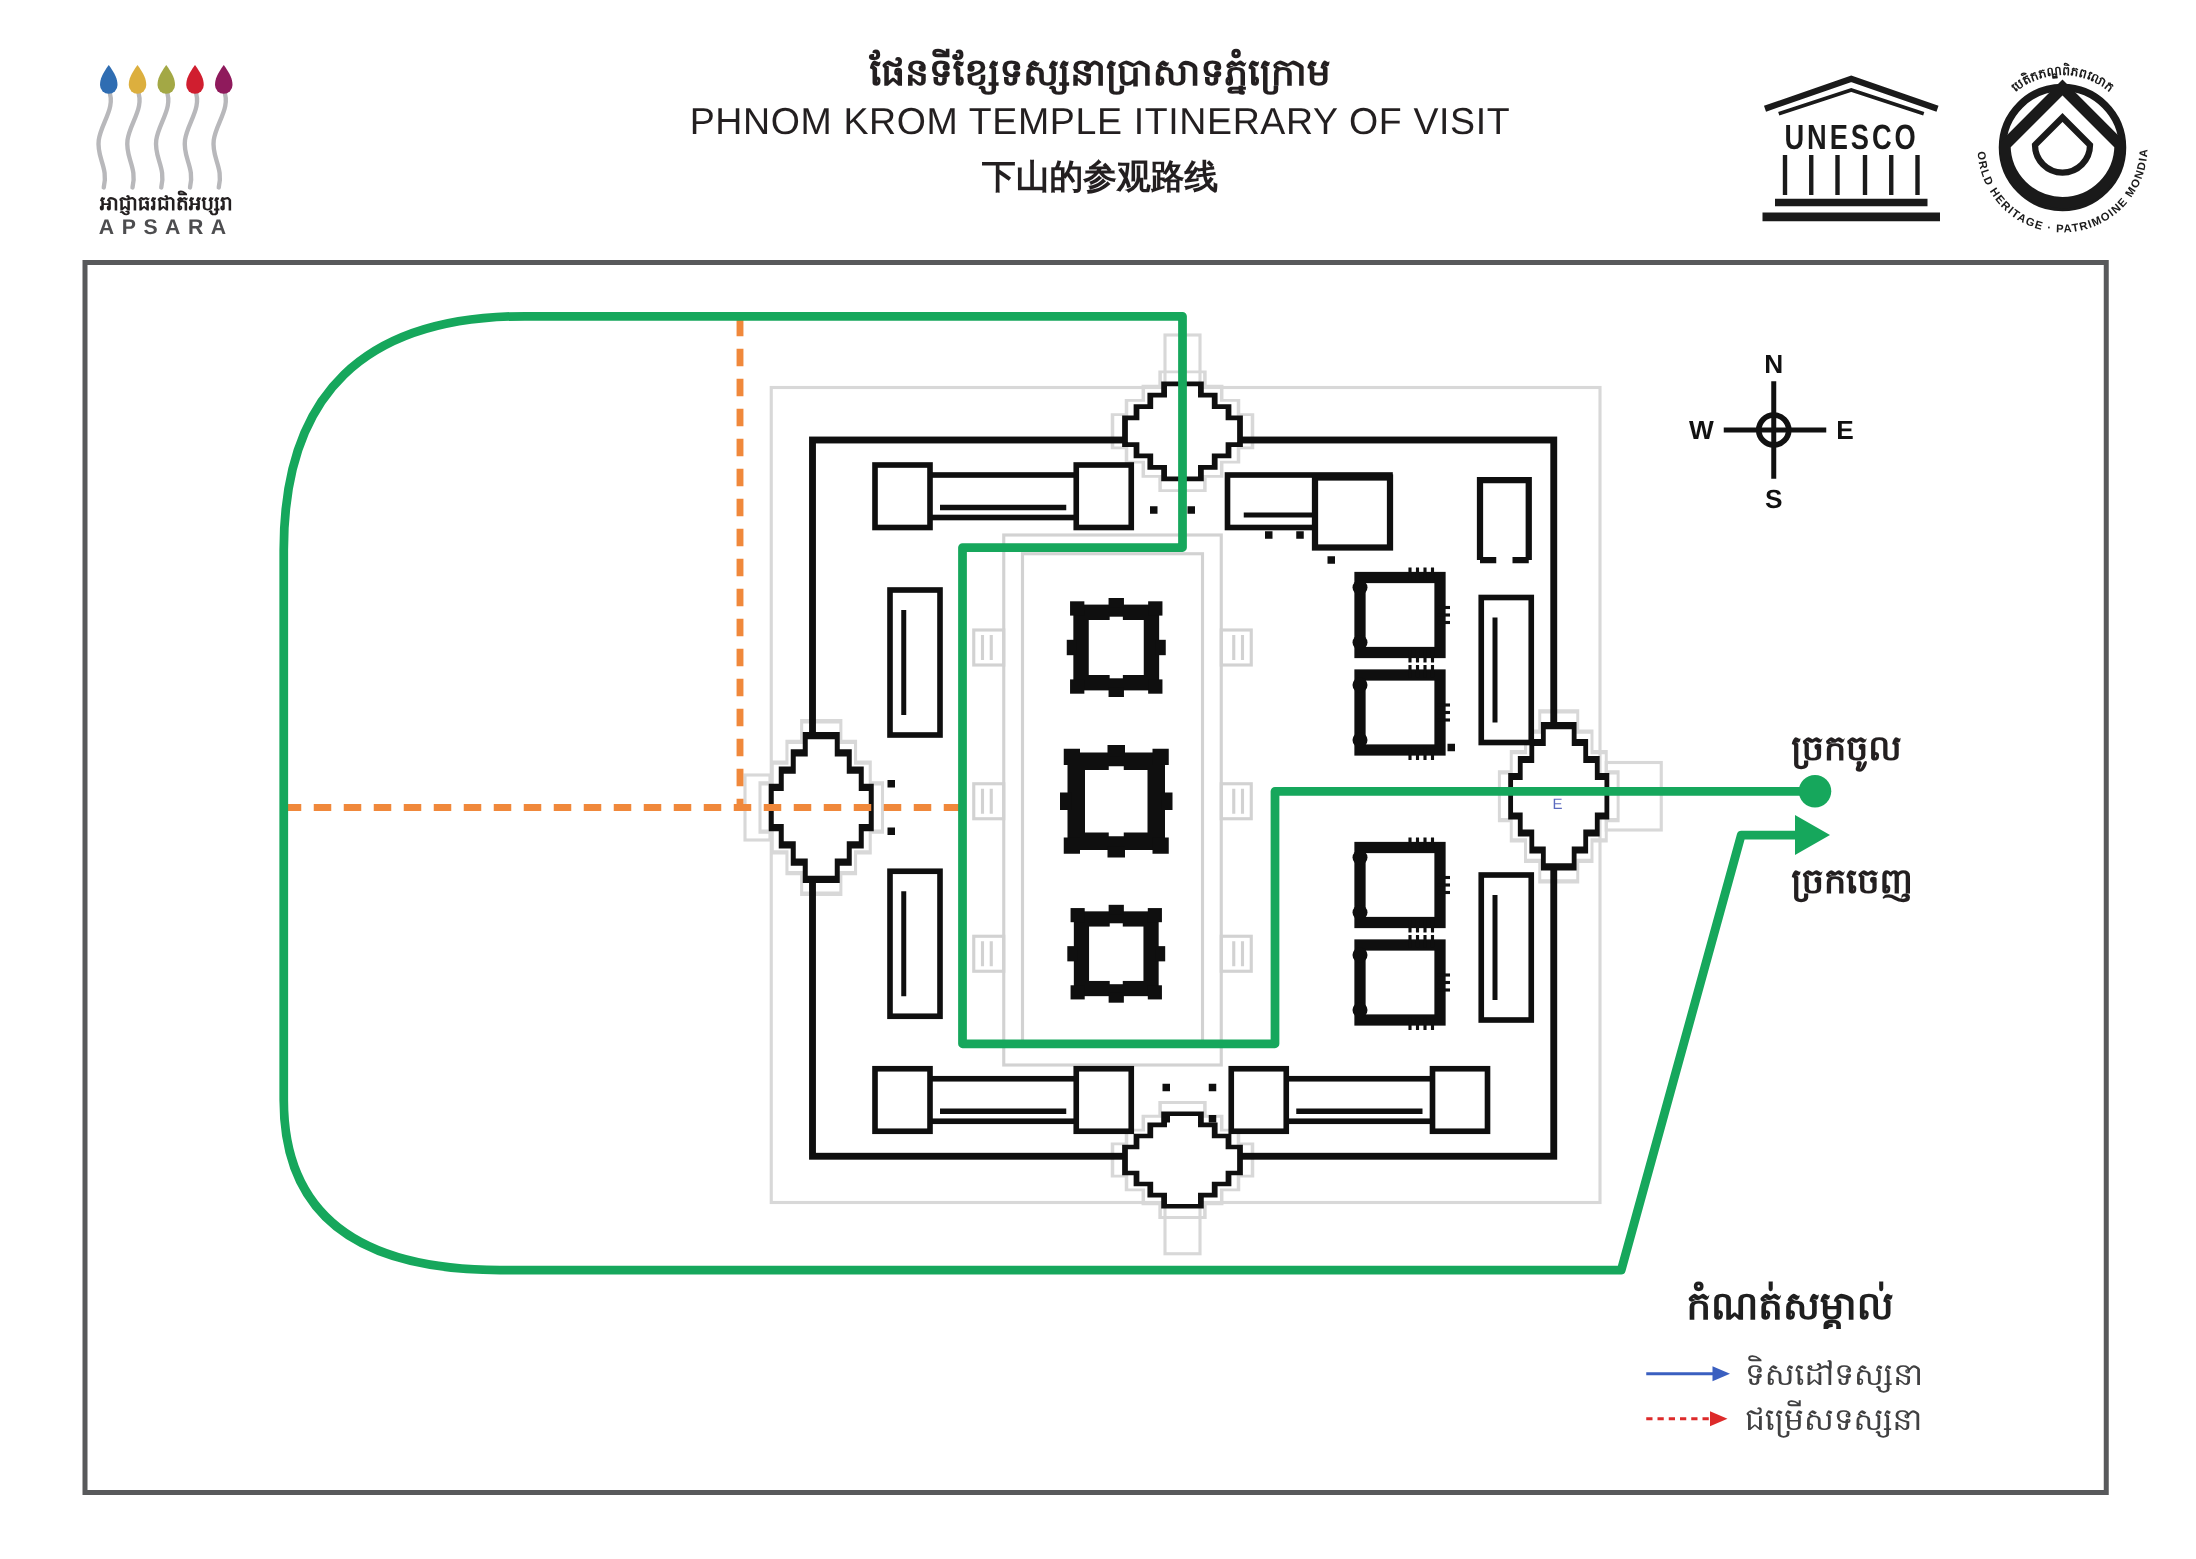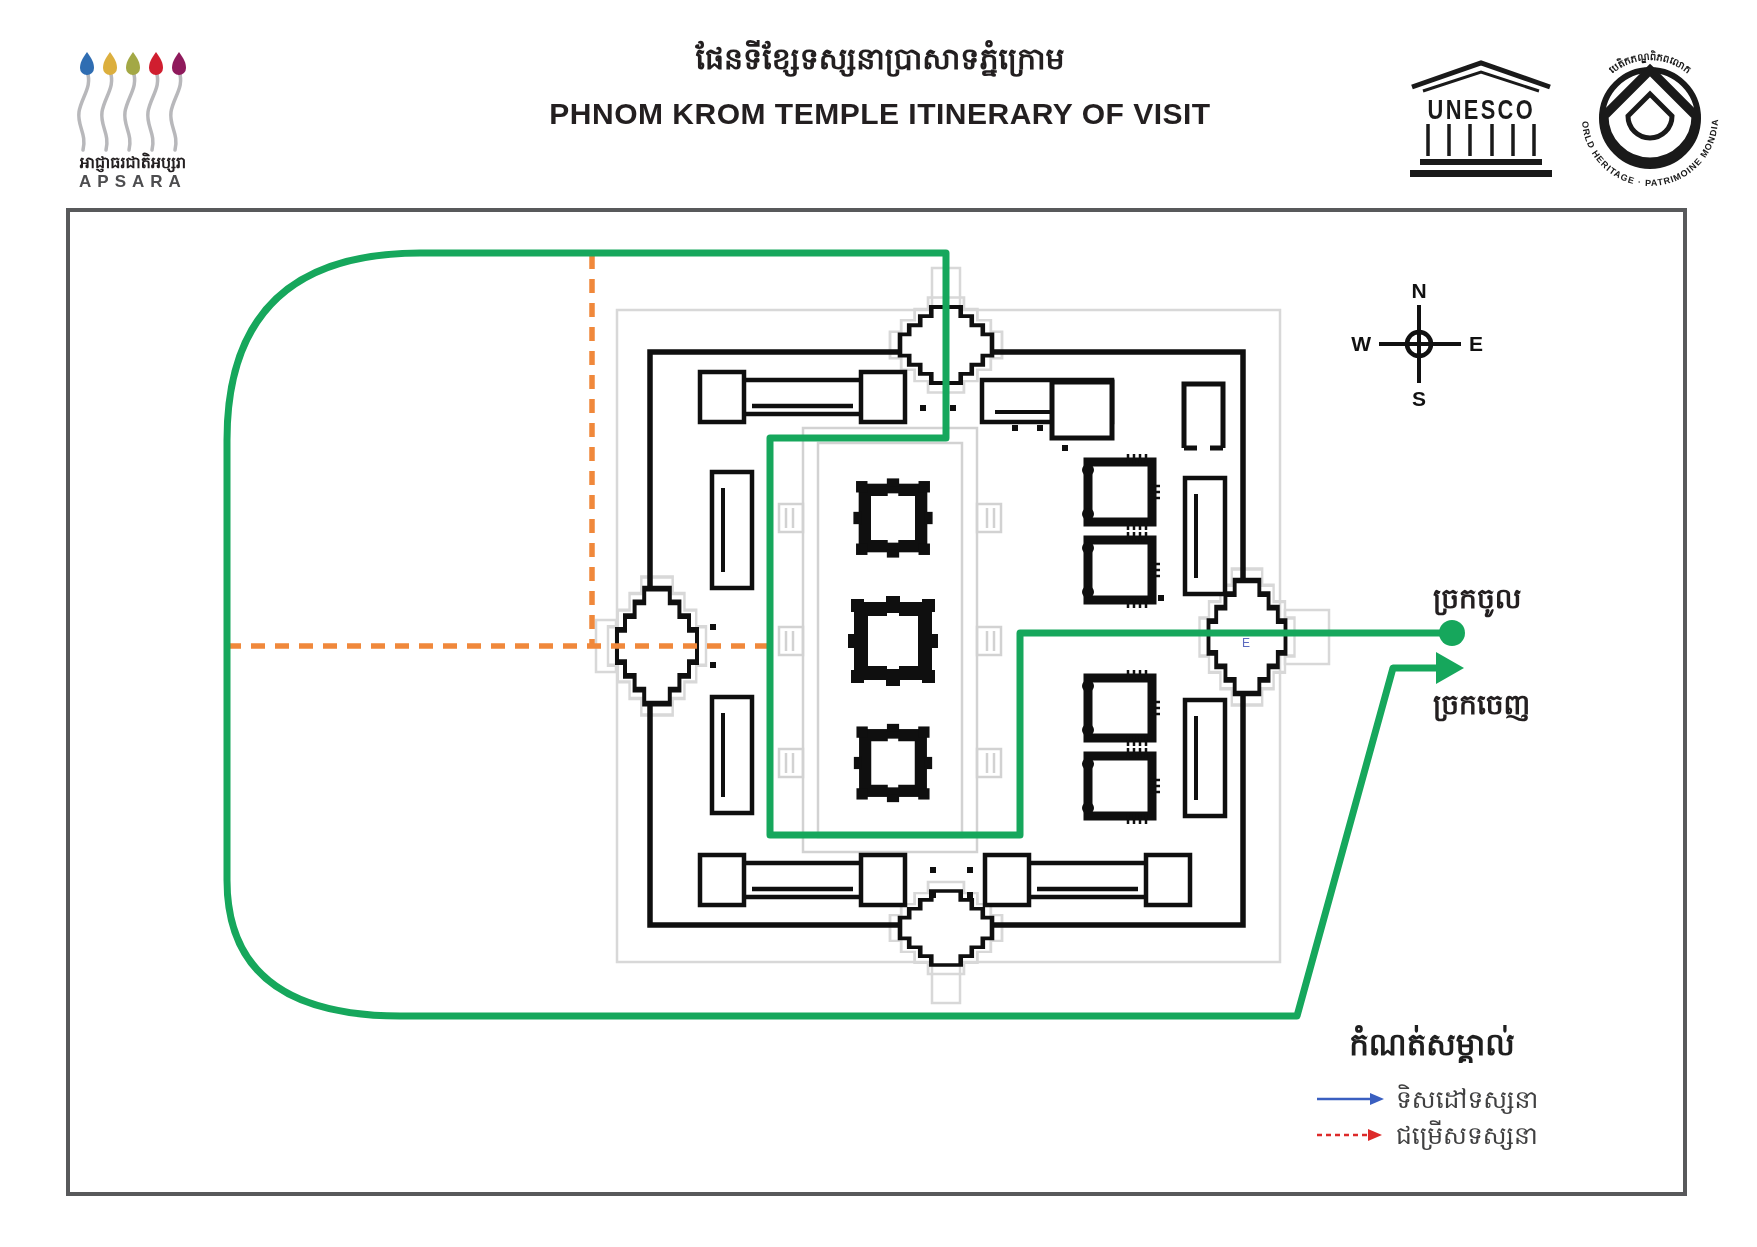--- a/index.html
+++ b/index.html
@@ -1,21 +1,21 @@
 <!DOCTYPE html>
 <html><head>
 <meta charset="utf-8">
 <style>
   html,body{margin:0;padding:0;background:#ffffff;}
   body{width:1757px;height:1247px;position:relative;overflow:hidden;
        font-family:"Liberation Sans", sans-serif;color:#231f20;}
   .abs{position:absolute;}
   #title-block{left:370px;top:42px;width:1020px;text-align:center;}
   #title-khmer{font-size:30px;font-weight:bold;line-height:1.1;}
-  #title-english{font-size:30px;font-weight:bold;letter-spacing:.5px;margin-top:22px;}
+  #title-english{font-size:30px;font-weight:normal;letter-spacing:.5px;margin-top:6px;}
   #title-chinese{font-size:27px;font-weight:600;margin-top:8px;}
   svg text{font-family:"Liberation Sans", sans-serif;}
 </style>
 </head>
 <body>
 
 <svg class="abs" style="left:70px;top:42px;" width="130" height="150" viewBox="0 0 130 150">
   <g stroke="#b8b8bb" stroke-width="3.5" fill="none" stroke-linecap="round">
     <path d="M17,30 C23,44 11,56 9,70 C7,84 17,92 13,108"></path>
     <path d="M40,30 C46,44 34,56 32,70 C30,84 40,92 36,108"></path>
@@ -30,20 +30,21 @@
     <path transform="translate(86,22)" fill="#d01e2f" d="M0,-12 C5,-5 7,-1 7,4 A7,7 0 1 1 -7,4 C-7,-1 -5,-5 0,-12 Z"></path>
     <path transform="translate(109,22)" fill="#8f1a5c" d="M0,-12 C5,-5 7,-1 7,4 A7,7 0 1 1 -7,4 C-7,-1 -5,-5 0,-12 Z"></path>
   </g>
   <text x="63" y="126" text-anchor="middle" font-size="16" font-weight="bold" fill="#231f20">អាជ្ញាធរជាតិអប្សរា</text>
   <text x="63" y="145" text-anchor="middle" font-size="17" font-weight="bold" letter-spacing="6" fill="#4d4d4f">APSARA</text>
 </svg>
 
 <div class="abs" id="title-block">
   <div id="title-khmer">ផែនទីខ្សែទស្សនាប្រាសាទភ្នំក្រោម</div>
   <div id="title-english">PHNOM KROM TEMPLE ITINERARY OF VISIT</div>
+  <div id="title-chinese">下山的参观路线</div>
 </div>
 
 <svg class="abs" style="left:1408px;top:56px;" width="146" height="126" viewBox="0 0 146 126">
   <g stroke="#1a1a1a" fill="none">
     <path d="M4,31 L73,7 L142,31" stroke-width="5"></path>
     <path d="M15,35 L73,16 L131,35" stroke-width="3"></path>
   </g>
   <text x="94" y="63" text-anchor="middle" font-size="28" font-weight="bold" letter-spacing="3" transform="scale(0.78,1)" fill="#1a1a1a">UNESCO</text>
   <g stroke="#1a1a1a" stroke-width="3.5">
     <line x1="20" y1="68" x2="20" y2="100"></line>

